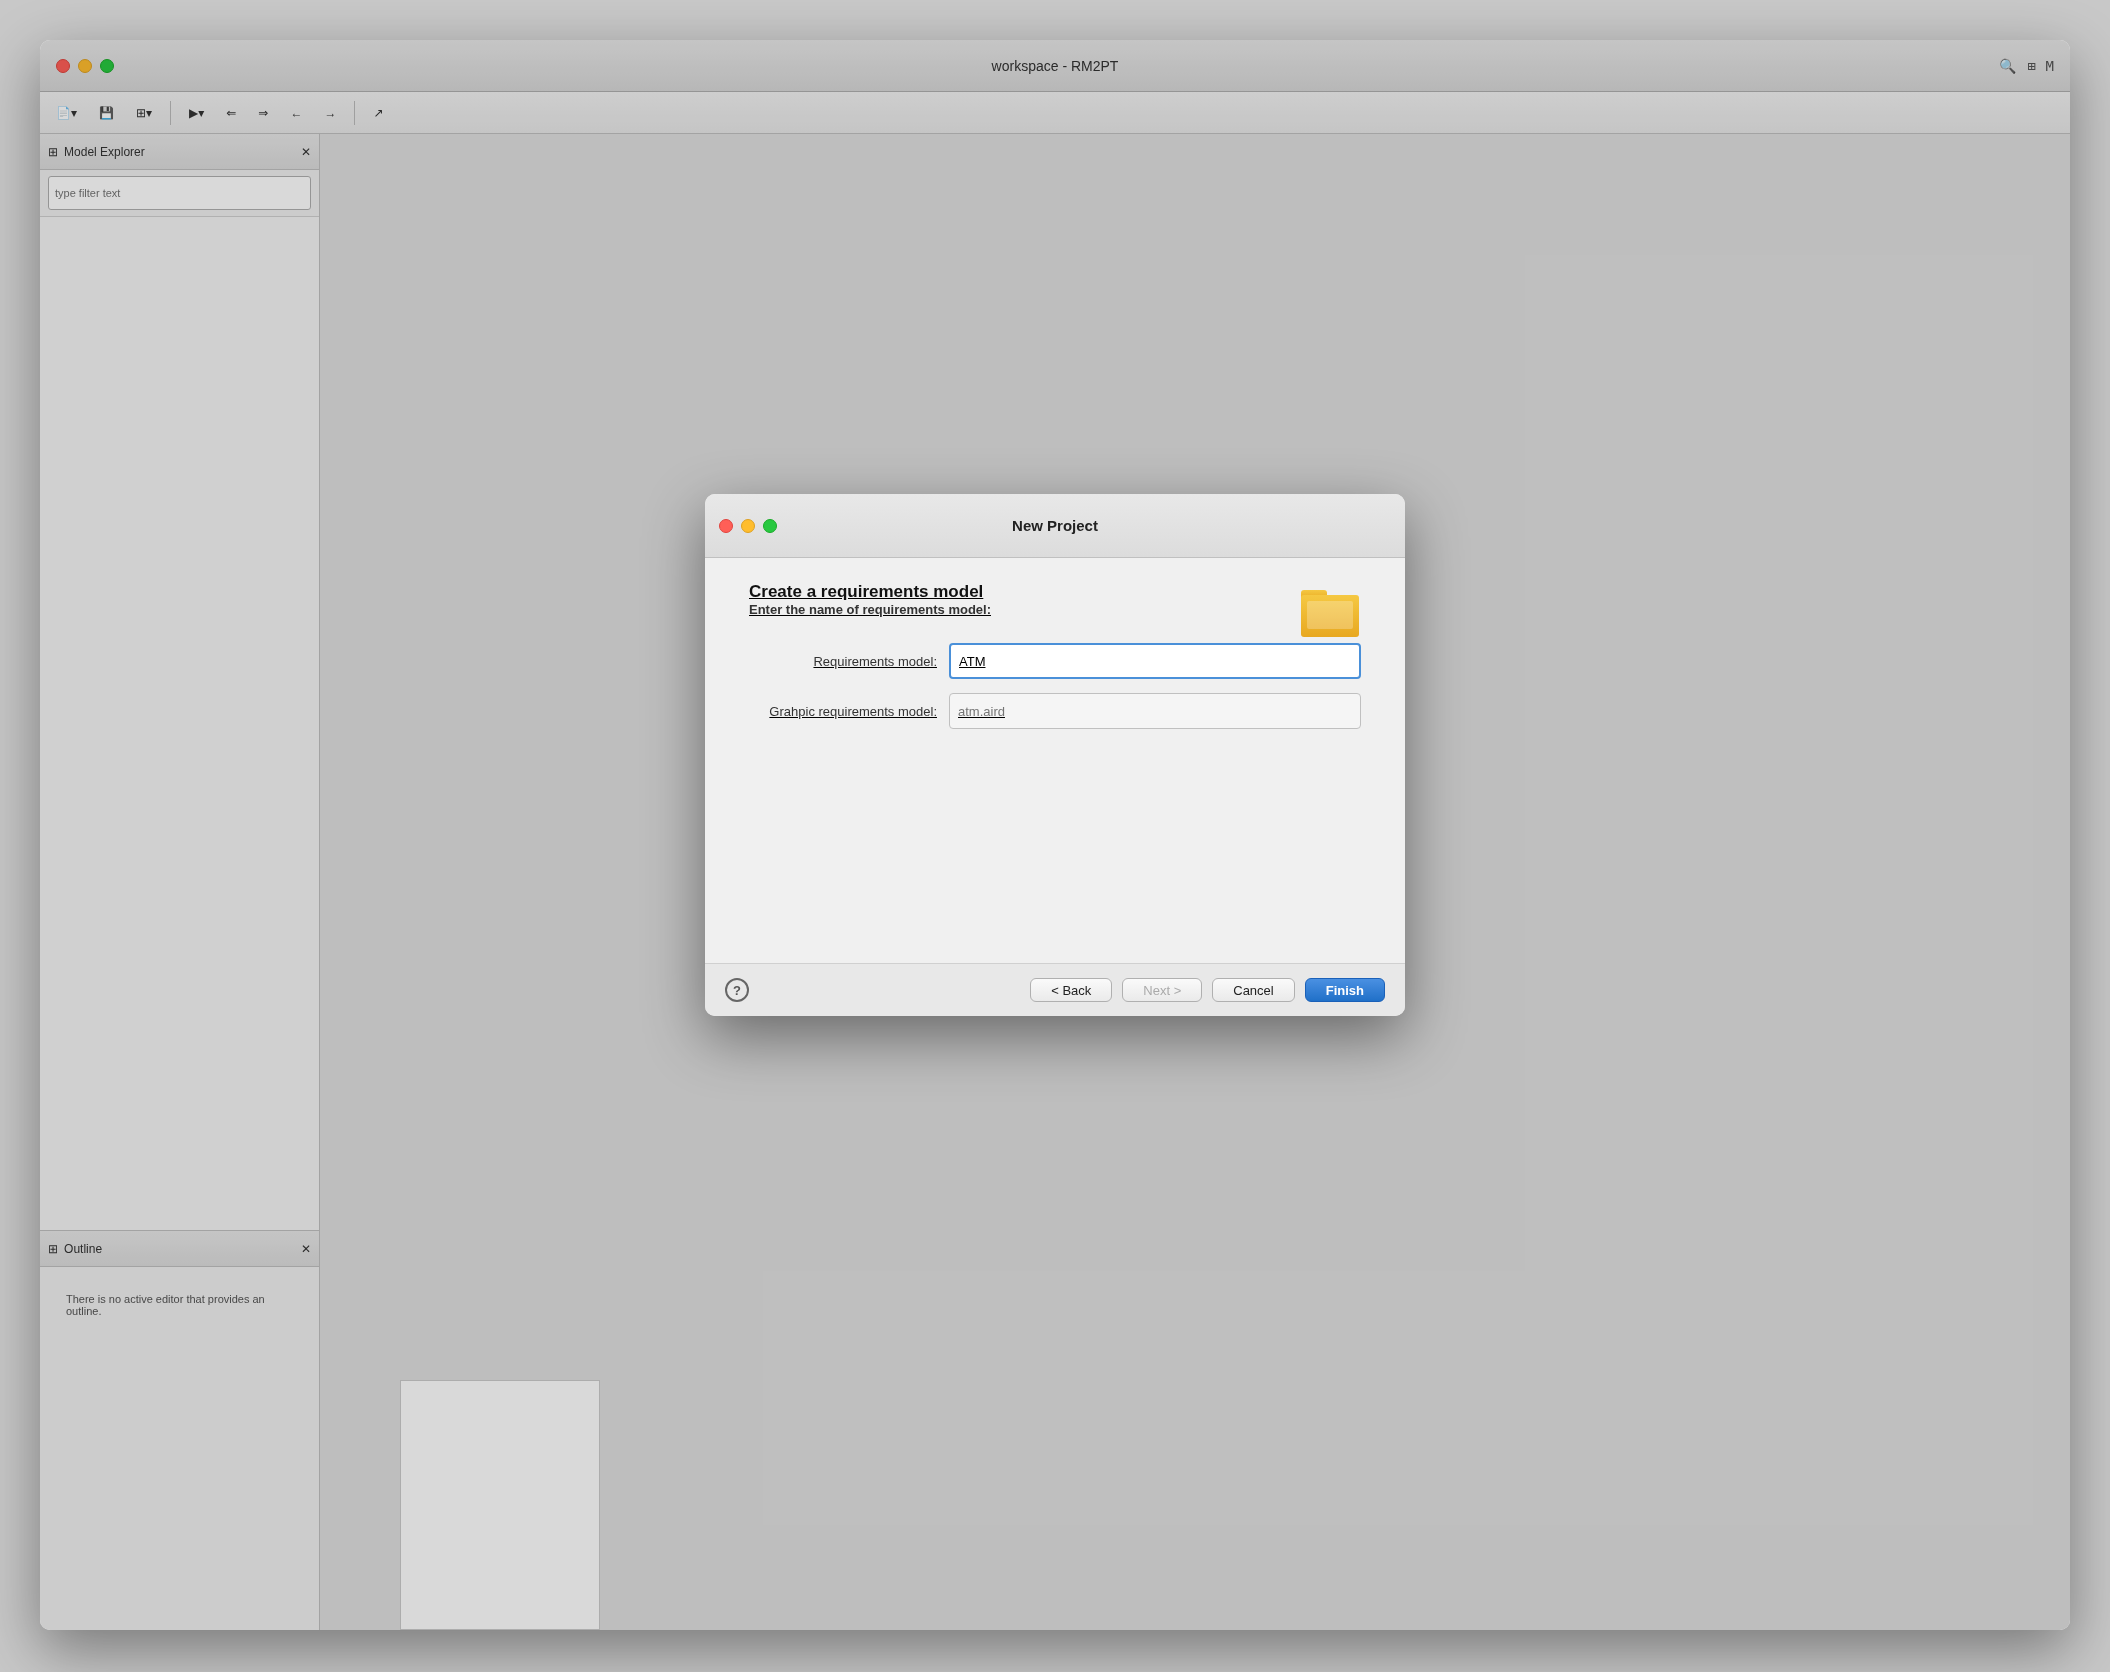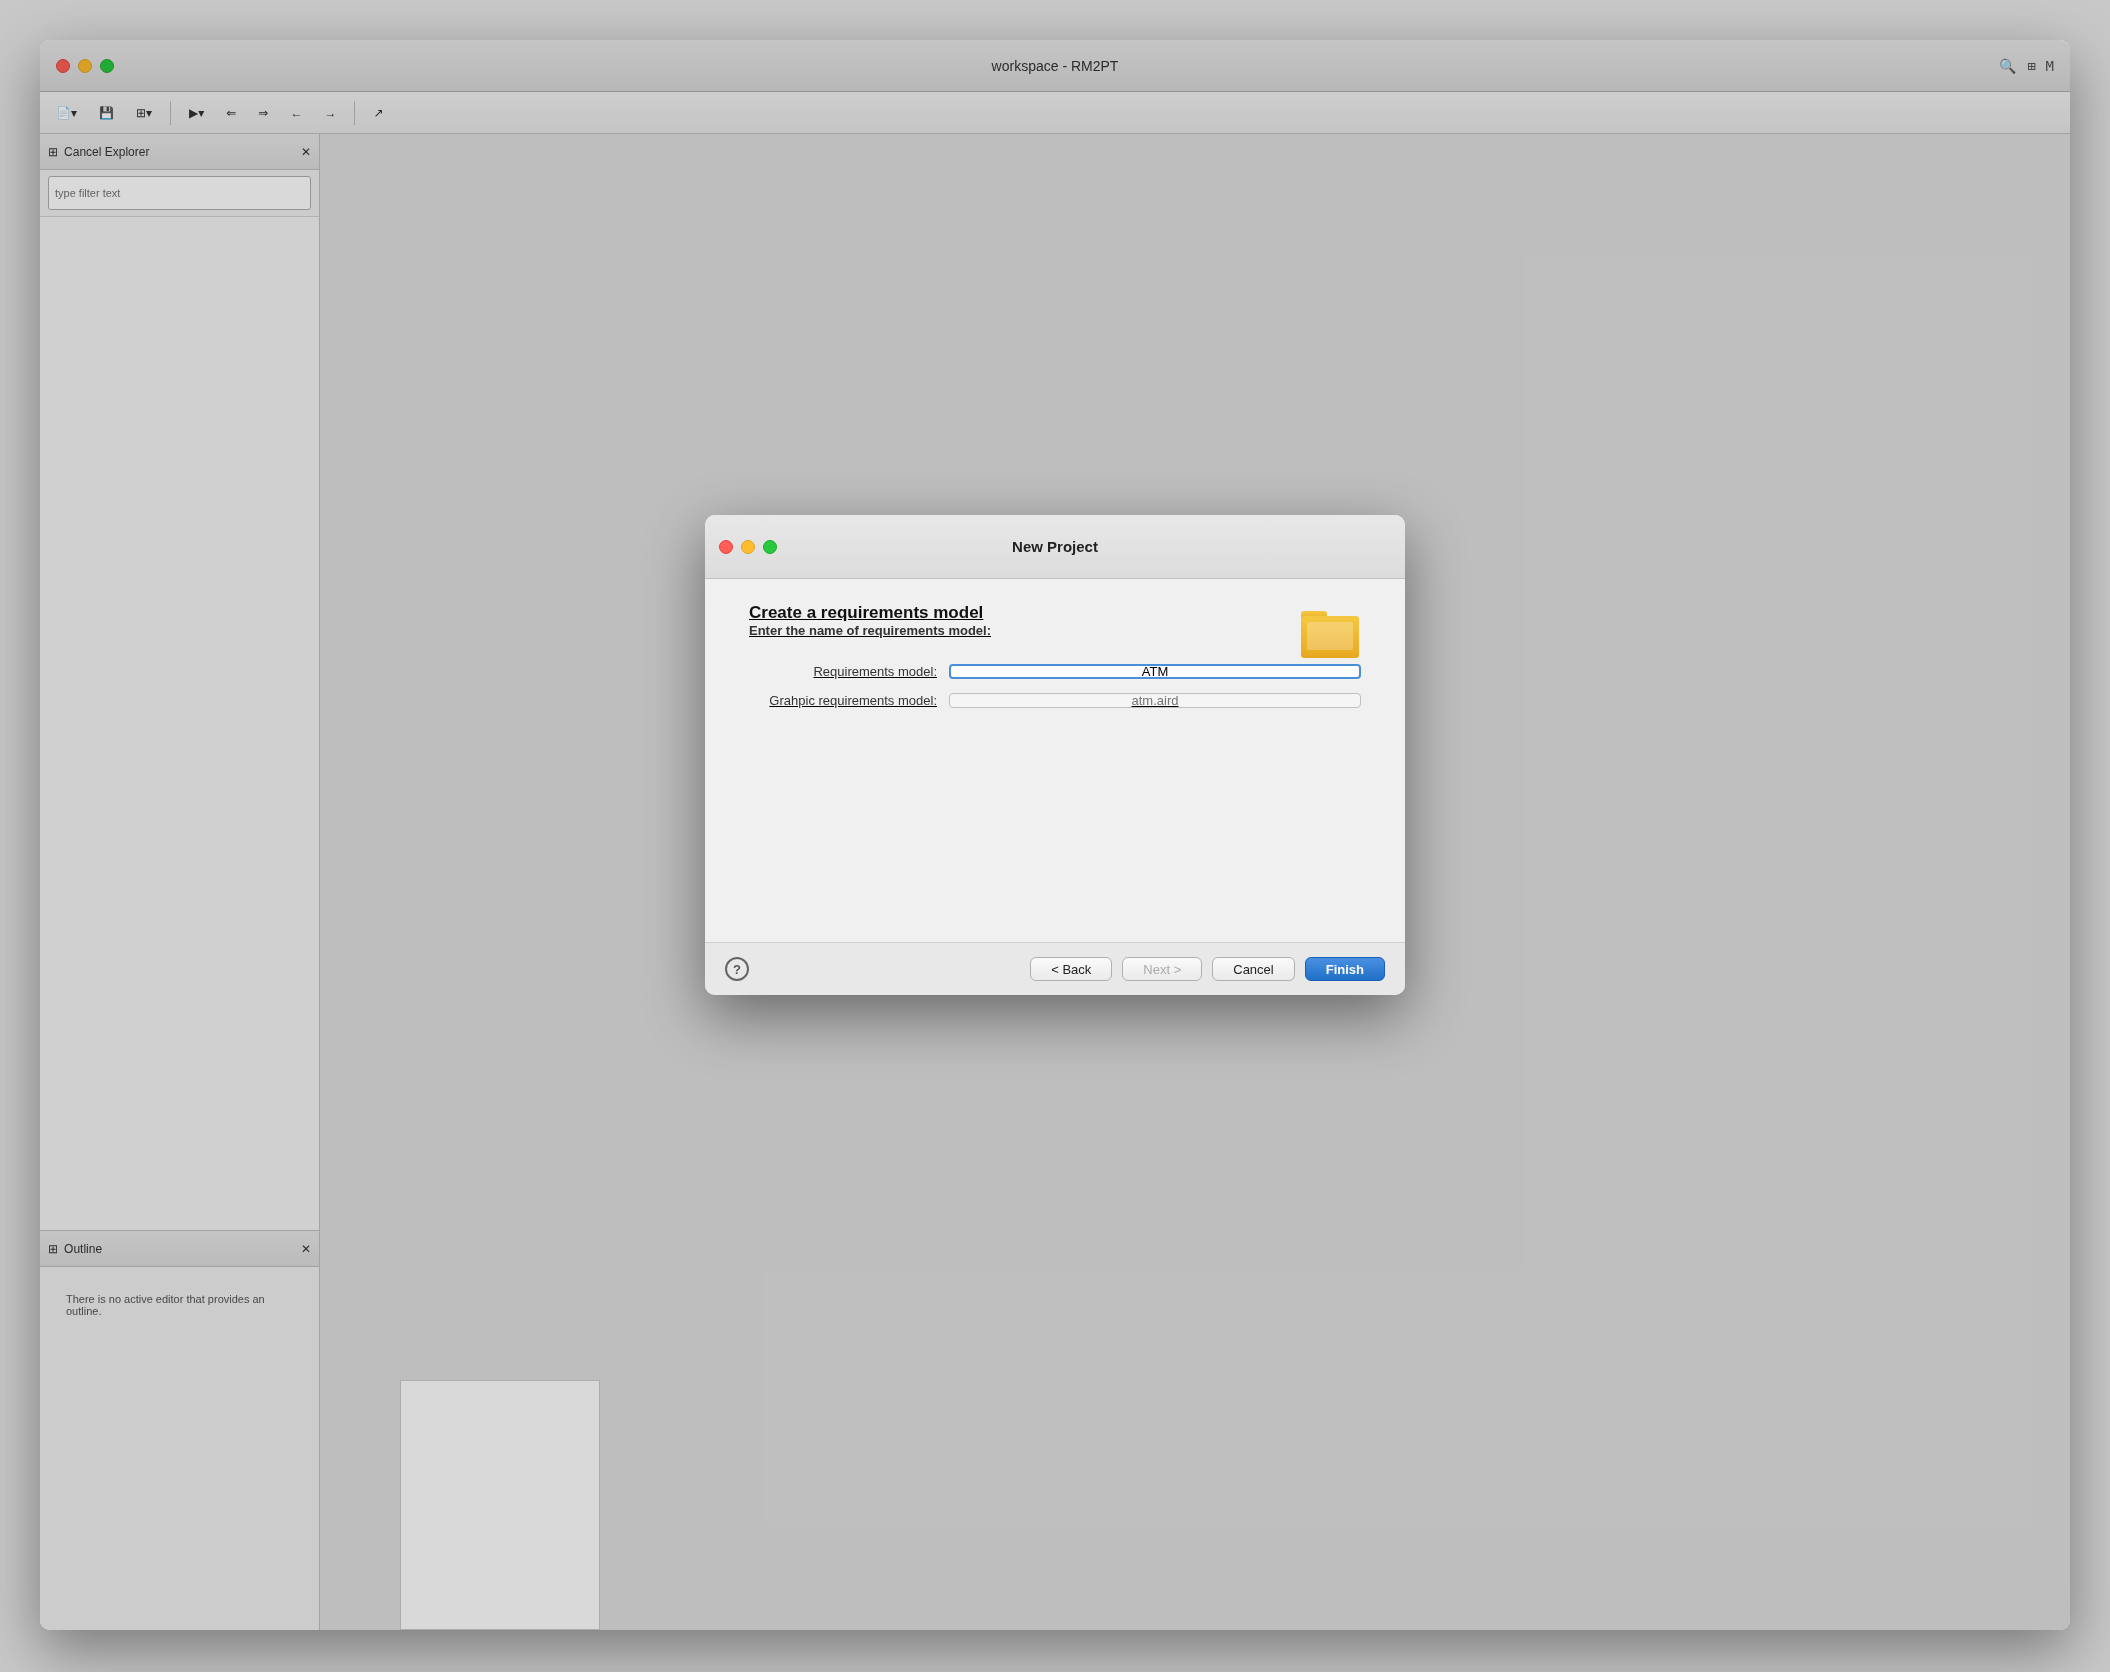--- a/index.html
+++ b/index.html
@@ -289,29 +289,28 @@
       width: 200px;
       font-size: 13px;
       color: #333;
       text-align: right;
       padding-right: 12px;
       flex-shrink: 0;
     }
 
     .form-input {
       flex: 1;
-      height: 15px;
+      height: 36px;
       border: 2px solid #4a90d9;
       border-radius: 4px;
       padding: 0 8px;
       font-size: 13px;
       background: white;
       color: #000;
       outline: none;
-      text-align: center;
     }
 
     .form-input.disabled {
       border: 1px solid #c0c0c0;
       background: #f5f5f5;
       color: #999;
     }
 
     .dialog-spacer {
       height: 200px;
@@ -431,21 +430,21 @@
     <button class="toolbar-btn">
         <span>↗</span>
       </button>
   </div>
 
   <div class="content-area">
 
     <div class="left-panel">
       <div class="panel-header">
         <span>⊞</span>
-        <span>Cancel Explorer</span>
+        <span>Model Explorer</span>
         <span style="margin-left:auto; display:flex; gap:4px;">
           <span style="cursor:pointer;">✕</span>
         </span>
       </div>
       <div class="panel-search">
         <input type="text" class="" placeholder="type filter text" style="">
       </div>
       <div class="panel-content"></div>
 
       <div class="bottom-left-panel">

